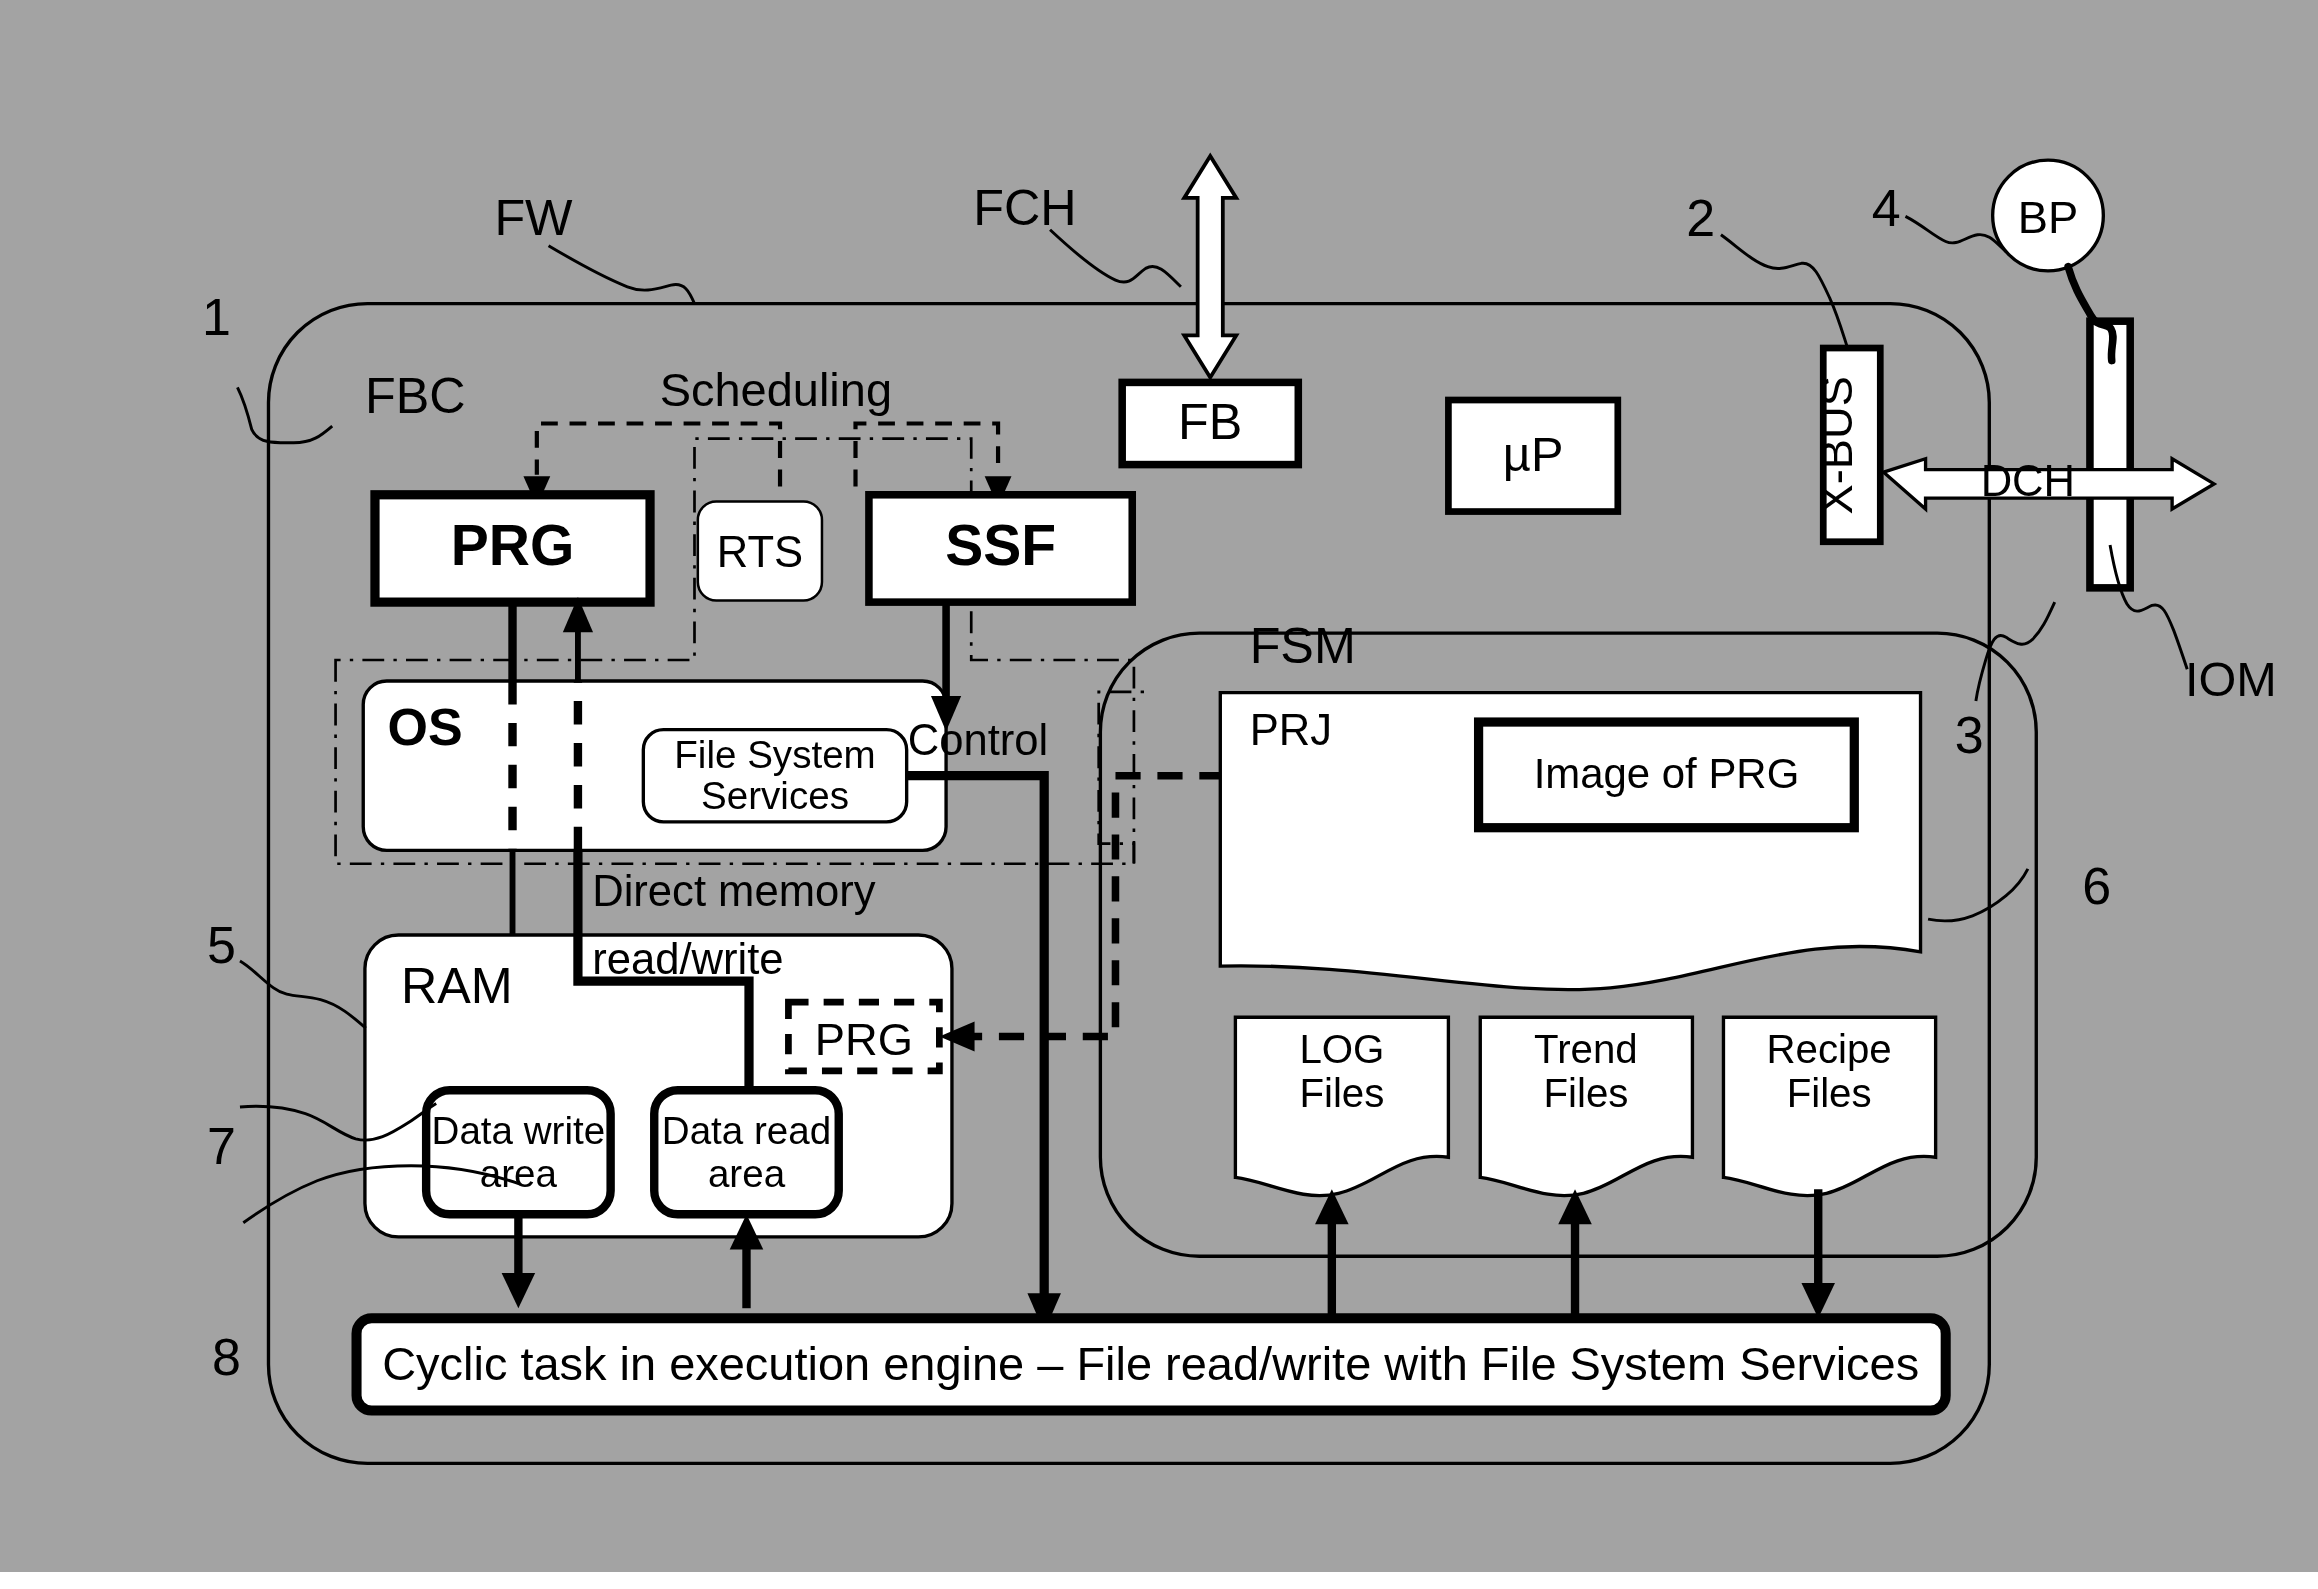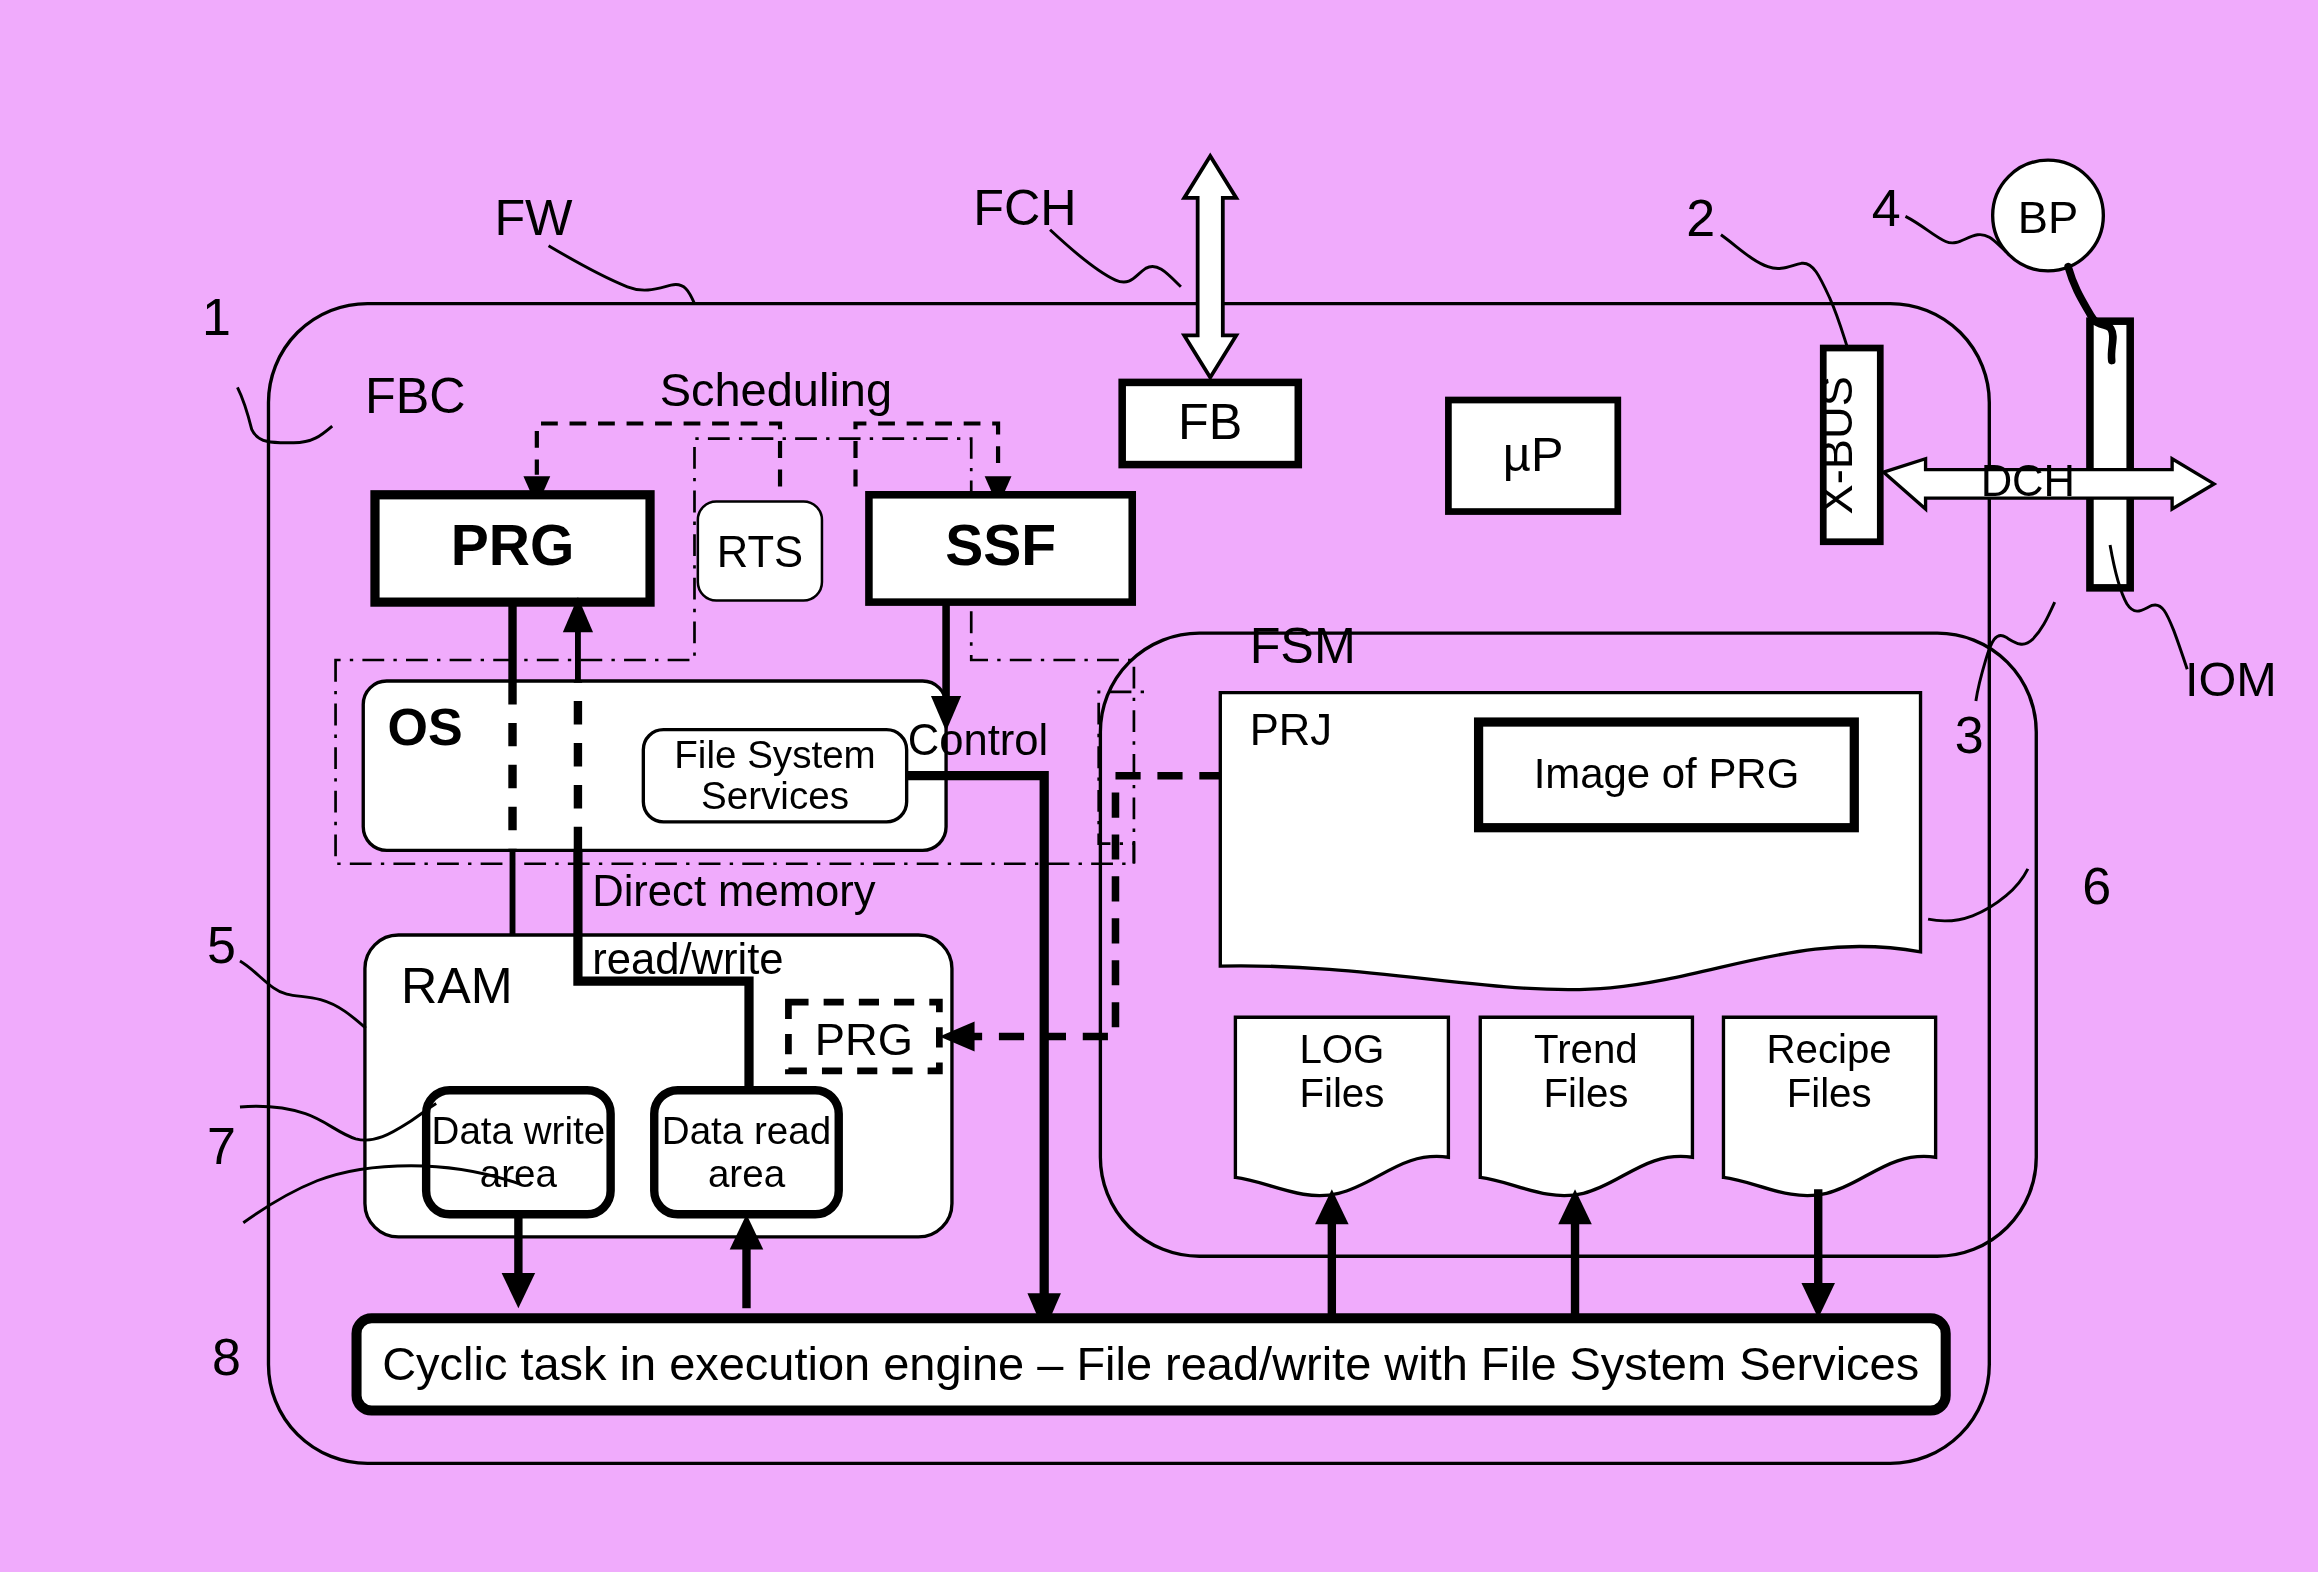--- a/index.html
+++ b/index.html
@@ -1,17 +1,17 @@
 <!DOCTYPE html>
 <html style="font-size:13.4px"><head>
 <meta charset="utf-8">
 <style>
   html,body{margin:0;padding:0;background:#ffffff;}
   body{width:2319px;height:1590px;font-family:"Liberation Sans",sans-serif;}
-  #stage{position:relative;width:2319px;height:1572px;overflow:hidden;background:#f0abfc;}
+  #stage{position:relative;width:2319px;height:1572px;overflow:hidden;background:#a3a3a3;}
   svg{position:absolute;left:0;top:0;}
   .lbl{font-family:"Liberation Sans",sans-serif;fill:#000;}
 </style>
 </head>
 <body>
 
 <div id="stage">
 
 <svg width="2319" height="1590" viewBox="0 0 2765 1896" xmlns="http://www.w3.org/2000/svg">
 

